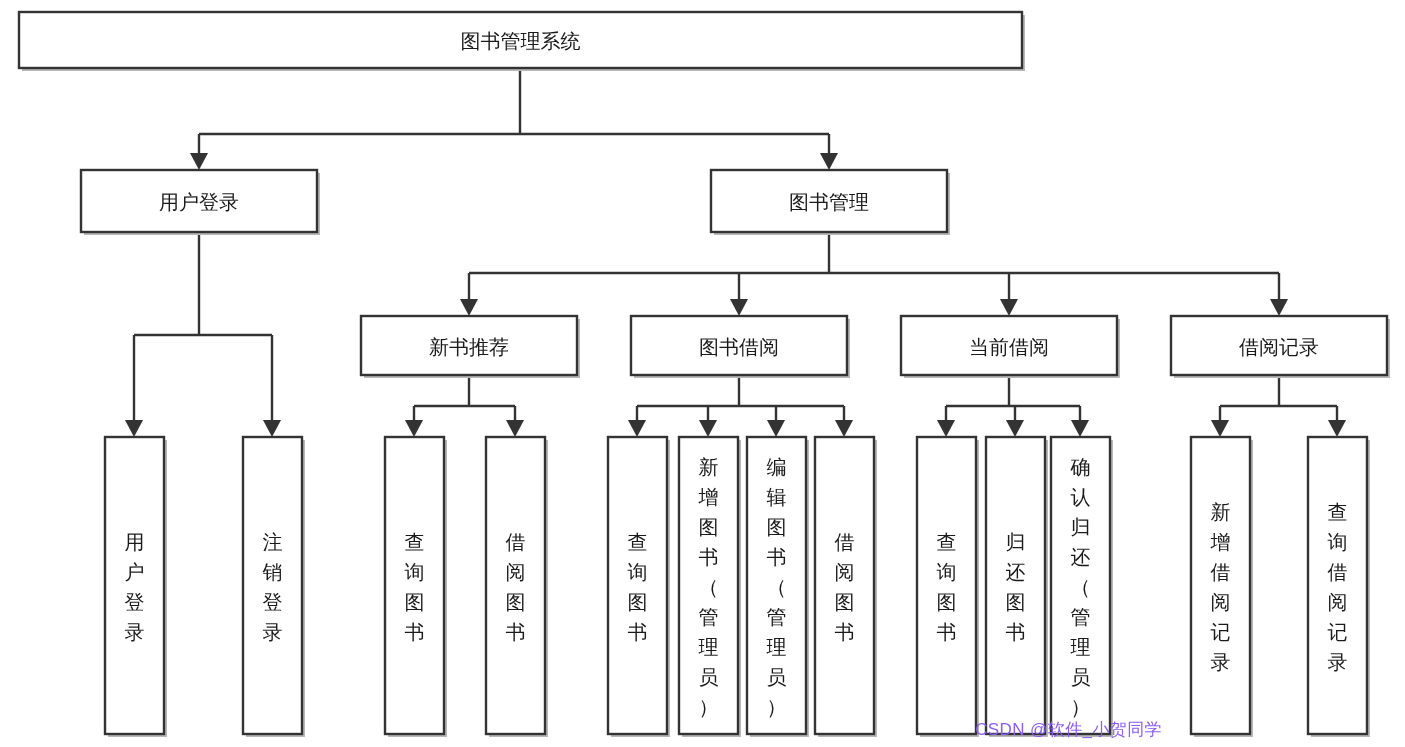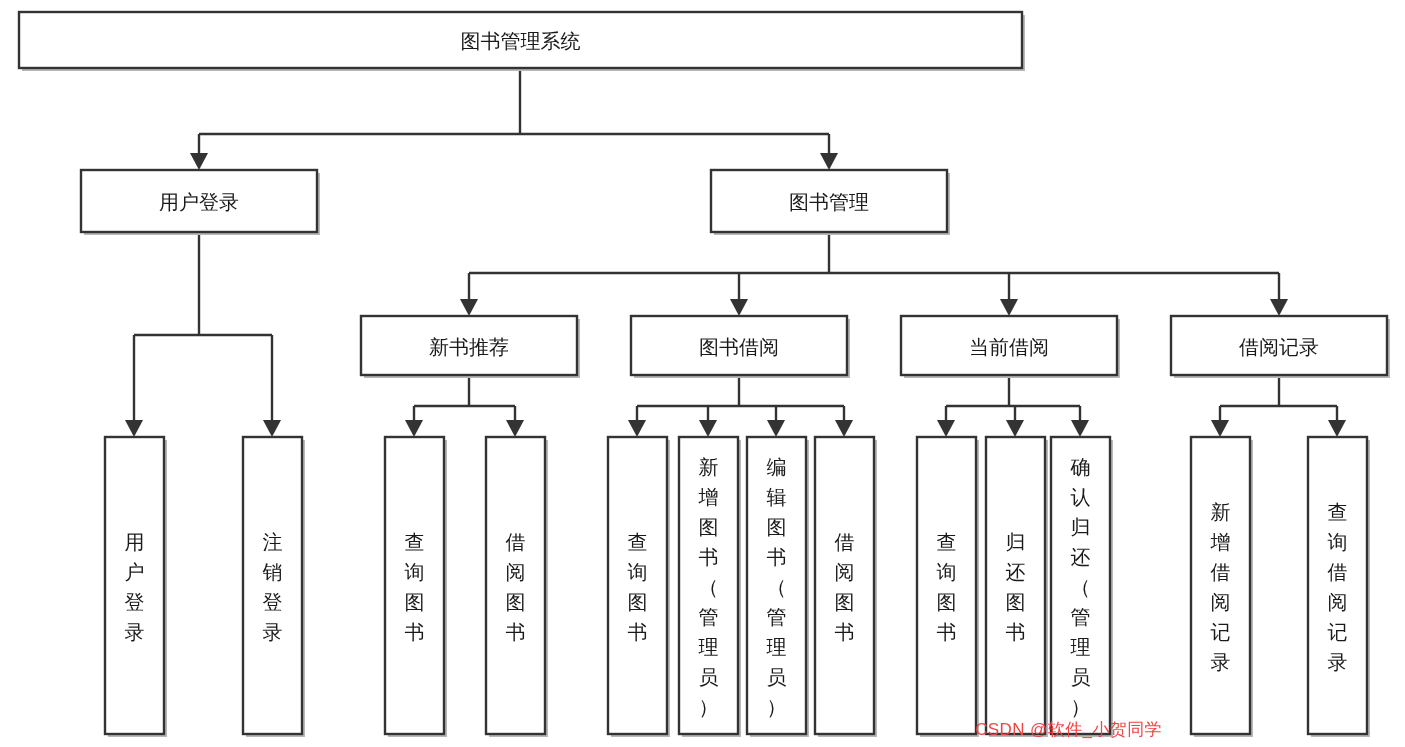--- a/index.html
+++ b/index.html
@@ -57,21 +57,21 @@
     font-size: 20px;
     fill: #1a1a1a;
     text-anchor: middle;
   }
   .watermark {
     position: absolute;
     right: 14px;
     bottom: 6px;
     font-family: "Liberation Sans", sans-serif;
     font-size: 17px;
-    color: #ef4444;
+    color: #8b5cf6;
     letter-spacing: 0.4px;
     white-space: nowrap;
     pointer-events: none;
   }
 </style>
 </head>
 <body>
 
 <div id="diagram-root">
   <svg class="tree" viewBox="0 0 1405 747" xmlns="http://www.w3.org/2000/svg">

